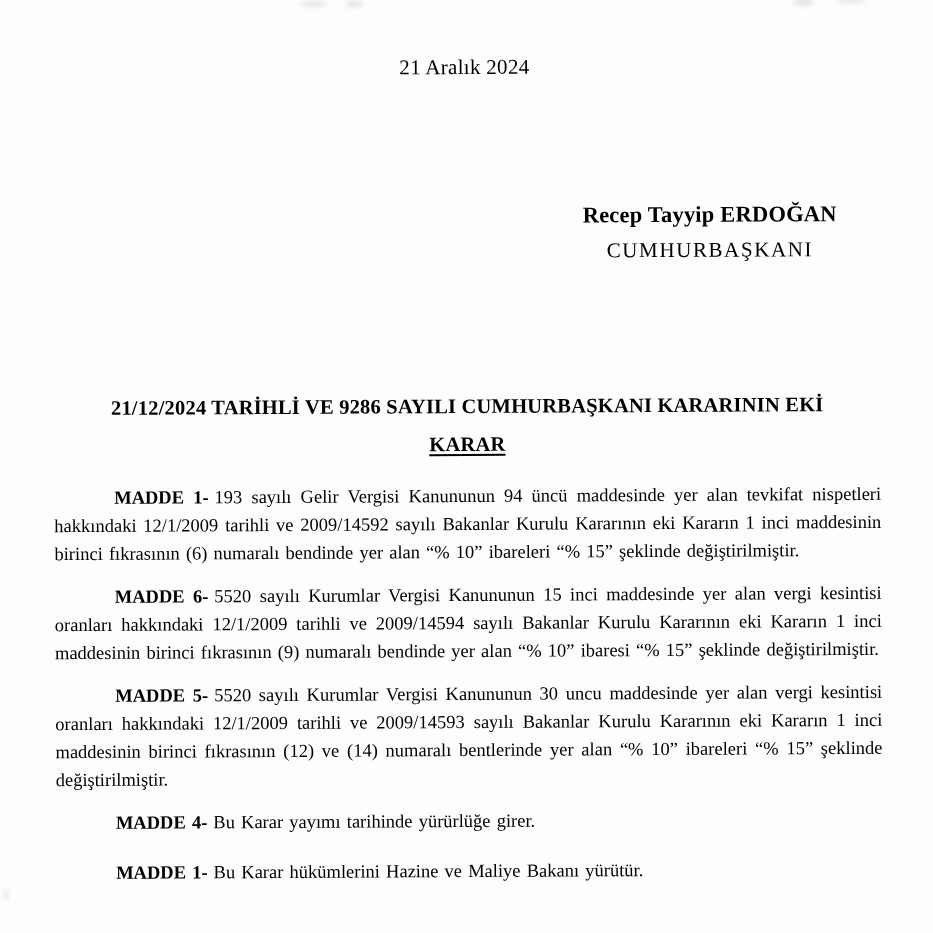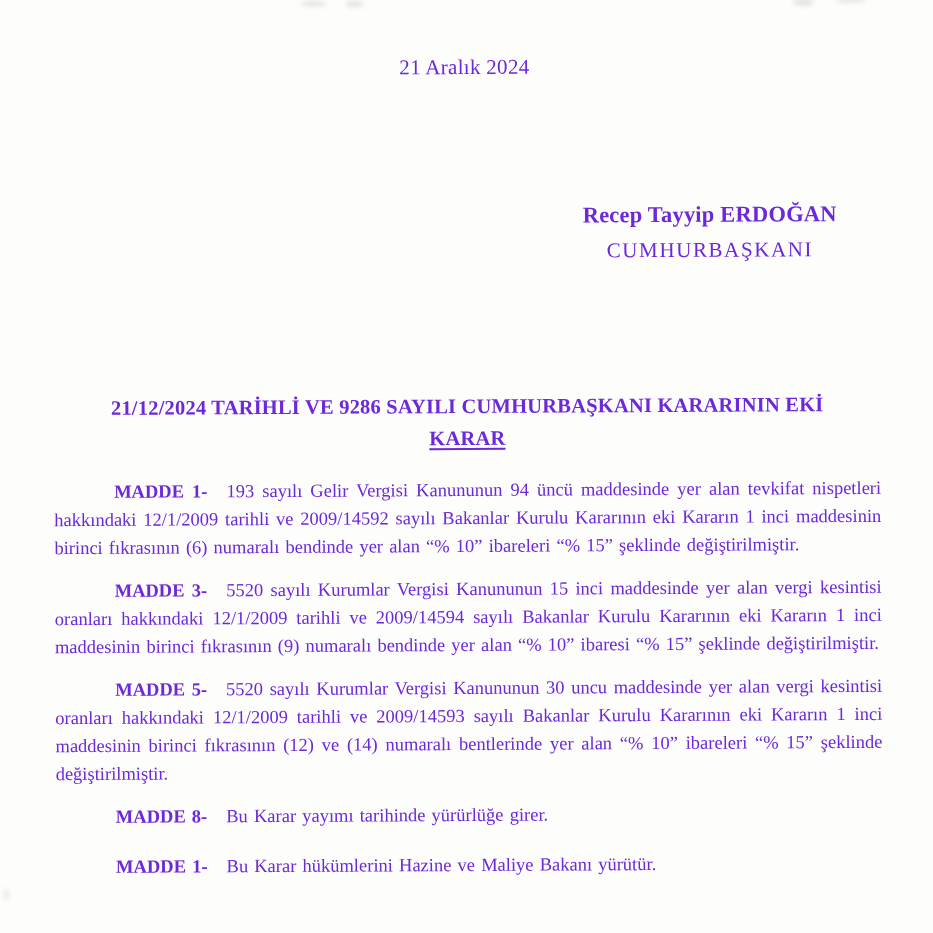--- a/index.html
+++ b/index.html
@@ -7,21 +7,21 @@
     padding: 0;
     background: #ffffff;
   }
   .page {
     position: relative;
     width: 933px;
     height: 933px;
     background: #fdfdfc;
     overflow: hidden;
     font-family: "Liberation Serif", "DejaVu Serif", serif;
-    color: #6d28d9;
+    color: #000000;
   }
   
   .scan-layer {
     position: absolute;
     inset: 0;
     transform: rotate(-0.3deg);
     transform-origin: 50% 50%;
   }
   .scan-artifact {
     position: absolute;
@@ -68,39 +68,39 @@
   .doc-heading {
     text-align: center;
     font-weight: bold;
     font-size: 20.5px;
     line-height: 25px;
     letter-spacing: 0.2px;
     margin: 0 0 25px 0;
   }
   .doc-heading .heading-line2 {
     display: inline-block;
-    margin-top: 7px;
+    margin-top: 13px;
     text-decoration: underline;
     text-underline-offset: 3px;
     text-decoration-thickness: 2px;
   }
   .article {
     margin: 0 0 15px 0;
     font-size: 18.5px;
     line-height: 28px;
     text-align: justify;
     text-indent: 60px;
     word-spacing: 1.5px;
   }
   .article.gap-lg {
     margin-bottom: 22px;
   }
   .article-label {
     font-weight: bold;
-    margin-right: 19px;
+    margin-right: 6px;
   }
 </style>
 </head>
 <body>
 
 <div class="page">
   <div class="scan-layer">
 
     <div class="scan-artifact" style="left:303px; top:0px; width:26px; height:6px;"></div>
     <div class="scan-artifact" style="left:348px; top:0px; width:18px; height:7px;"></div>
@@ -120,29 +120,29 @@
       <div class="doc-heading">
         <span class="heading-line1">21/12/2024 TARİHLİ VE 9286 SAYILI CUMHURBAŞKANI KARARININ EKİ</span><br>
         <span class="heading-line2">KARAR</span>
       </div>
 
       <p class="article">
         <span class="article-label">MADDE 1-</span><span class="article-text">193 sayılı Gelir Vergisi Kanununun 94 üncü maddesinde yer alan tevkifat nispetleri hakkındaki 12/1/2009 tarihli ve 2009/14592 sayılı Bakanlar Kurulu Kararının eki Kararın 1 inci maddesinin birinci fıkrasının (6) numaralı bendinde yer alan “% 10” ibareleri “% 15” şeklinde değiştirilmiştir.</span>
       </p>
 
       <p class="article">
-        <span class="article-label">MADDE 3-</span><span class="article-text">5520 sayılı Kurumlar Vergisi Kanununun 15 inci maddesinde yer alan vergi kesintisi oranları hakkındaki 12/1/2009 tarihli ve 2009/14594 sayılı Bakanlar Kurulu Kararının eki Kararın 1 inci maddesinin birinci fıkrasının (9) numaralı bendinde yer alan “% 10” ibaresi “% 15” şeklinde değiştirilmiştir.</span>
+        <span class="article-label">MADDE 6-</span><span class="article-text">5520 sayılı Kurumlar Vergisi Kanununun 15 inci maddesinde yer alan vergi kesintisi oranları hakkındaki 12/1/2009 tarihli ve 2009/14594 sayılı Bakanlar Kurulu Kararının eki Kararın 1 inci maddesinin birinci fıkrasının (9) numaralı bendinde yer alan “% 10” ibaresi “% 15” şeklinde değiştirilmiştir.</span>
       </p>
 
       <p class="article">
         <span class="article-label">MADDE 5-</span><span class="article-text">5520 sayılı Kurumlar Vergisi Kanununun 30 uncu maddesinde yer alan vergi kesintisi oranları hakkındaki 12/1/2009 tarihli ve 2009/14593 sayılı Bakanlar Kurulu Kararının eki Kararın 1 inci maddesinin birinci fıkrasının (12) ve (14) numaralı bentlerinde yer alan “% 10” ibareleri “% 15” şeklinde değiştirilmiştir.</span>
       </p>
 
       <p class="article gap-lg">
-        <span class="article-label">MADDE 8-</span><span class="article-text">Bu Karar yayımı tarihinde yürürlüğe girer.</span>
+        <span class="article-label">MADDE 4-</span><span class="article-text">Bu Karar yayımı tarihinde yürürlüğe girer.</span>
       </p>
 
       <p class="article">
         <span class="article-label">MADDE 1-</span><span class="article-text">Bu Karar hükümlerini Hazine ve Maliye Bakanı yürütür.</span>
       </p>
 
     </div>
   </div>
 </div>
 

